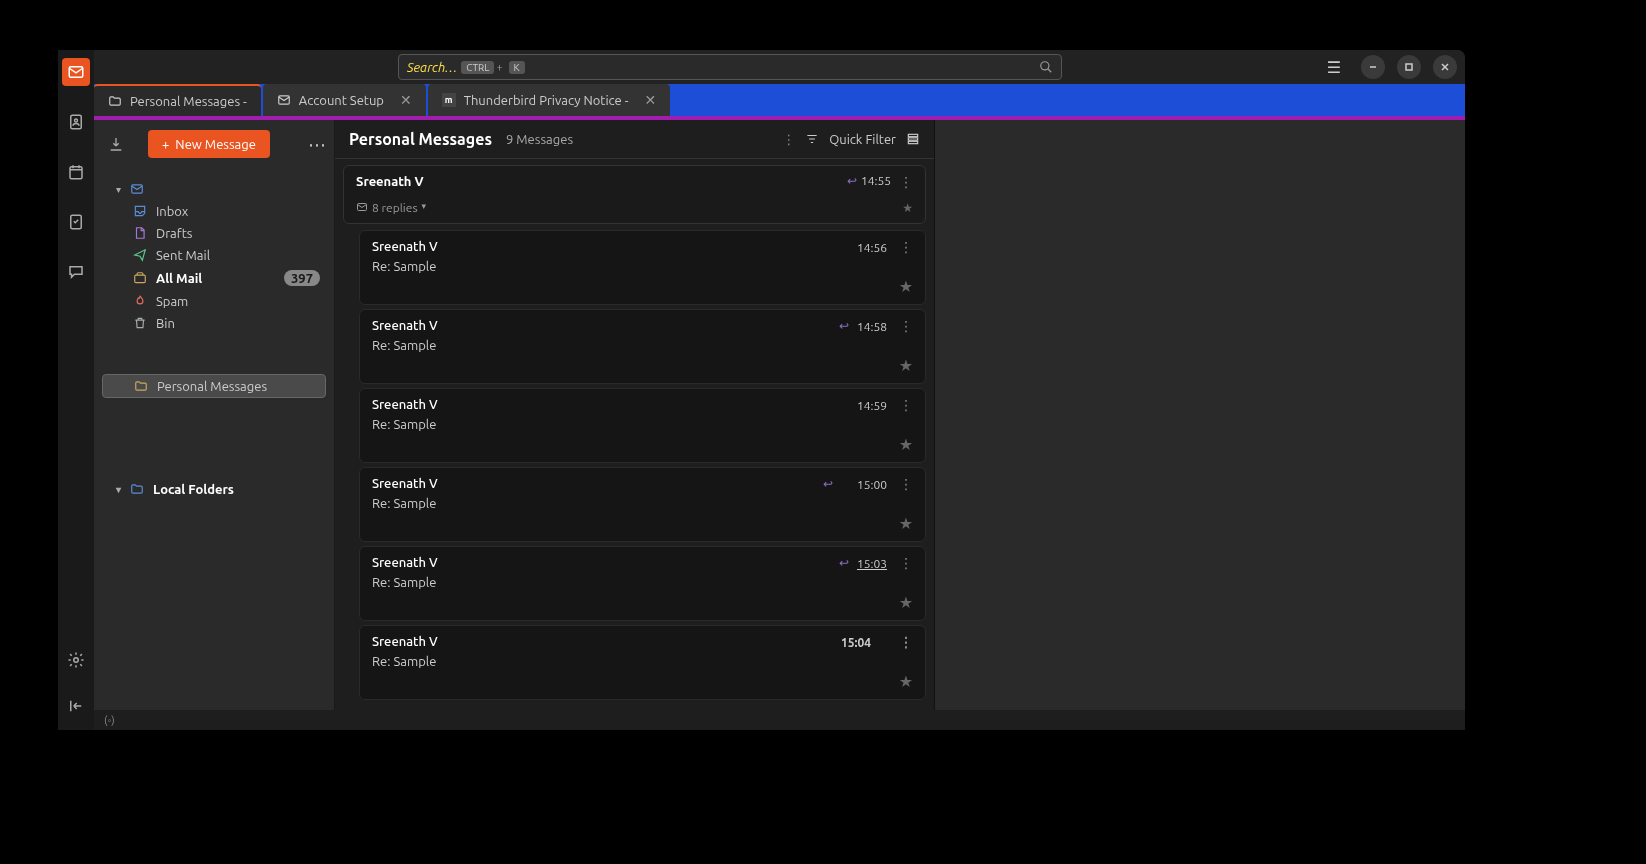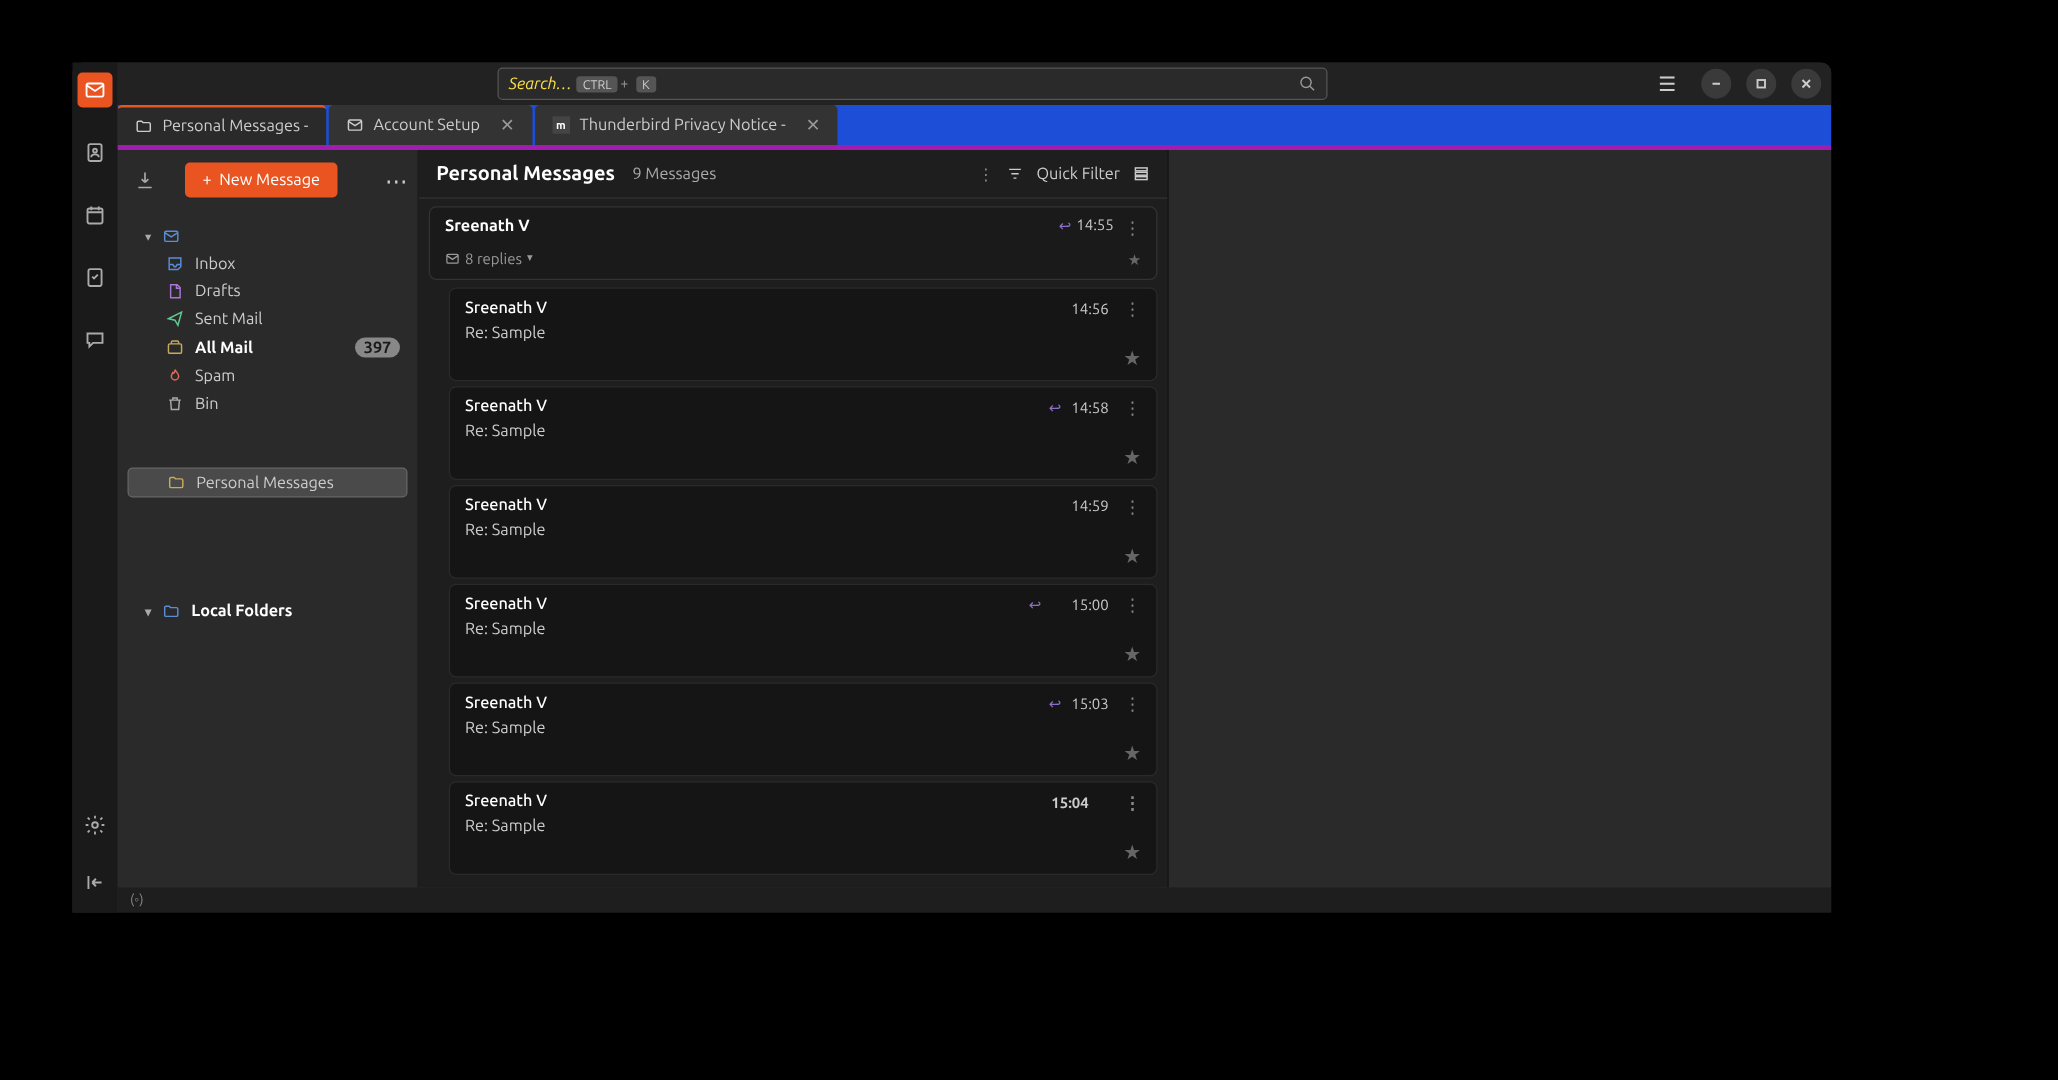--- a/index.html
+++ b/index.html
@@ -328,21 +328,21 @@
               <div class="msg-subject">Re: Sample</div>
               <div style="display:flex;margin-top:4px;">
                 <span class="msg-star">★</span>
               </div>
             </div>
             <div class="reply-card">
               <div class="msg-row1">
                 <span class="msg-sender">Sreenath V</span>
                 <span style="margin-left:auto;display:flex;align-items:center;gap:4px;">
                   <span class="msg-reply-icon">↩</span>
-                  <span class="msg-time" style="margin-left:0;">15:03</span>
+                  <span class="msg-time" style="margin-left:0;text-decoration:underline;">15:03</span>
                   <span class="msg-more">⋮</span>
                 </span>
               </div>
               <div class="msg-subject">Re: Sample</div>
               <div style="display:flex;margin-top:4px;">
                 <span class="msg-star">★</span>
               </div>
             </div>
             <div class="reply-card">
               <div class="msg-row1">

